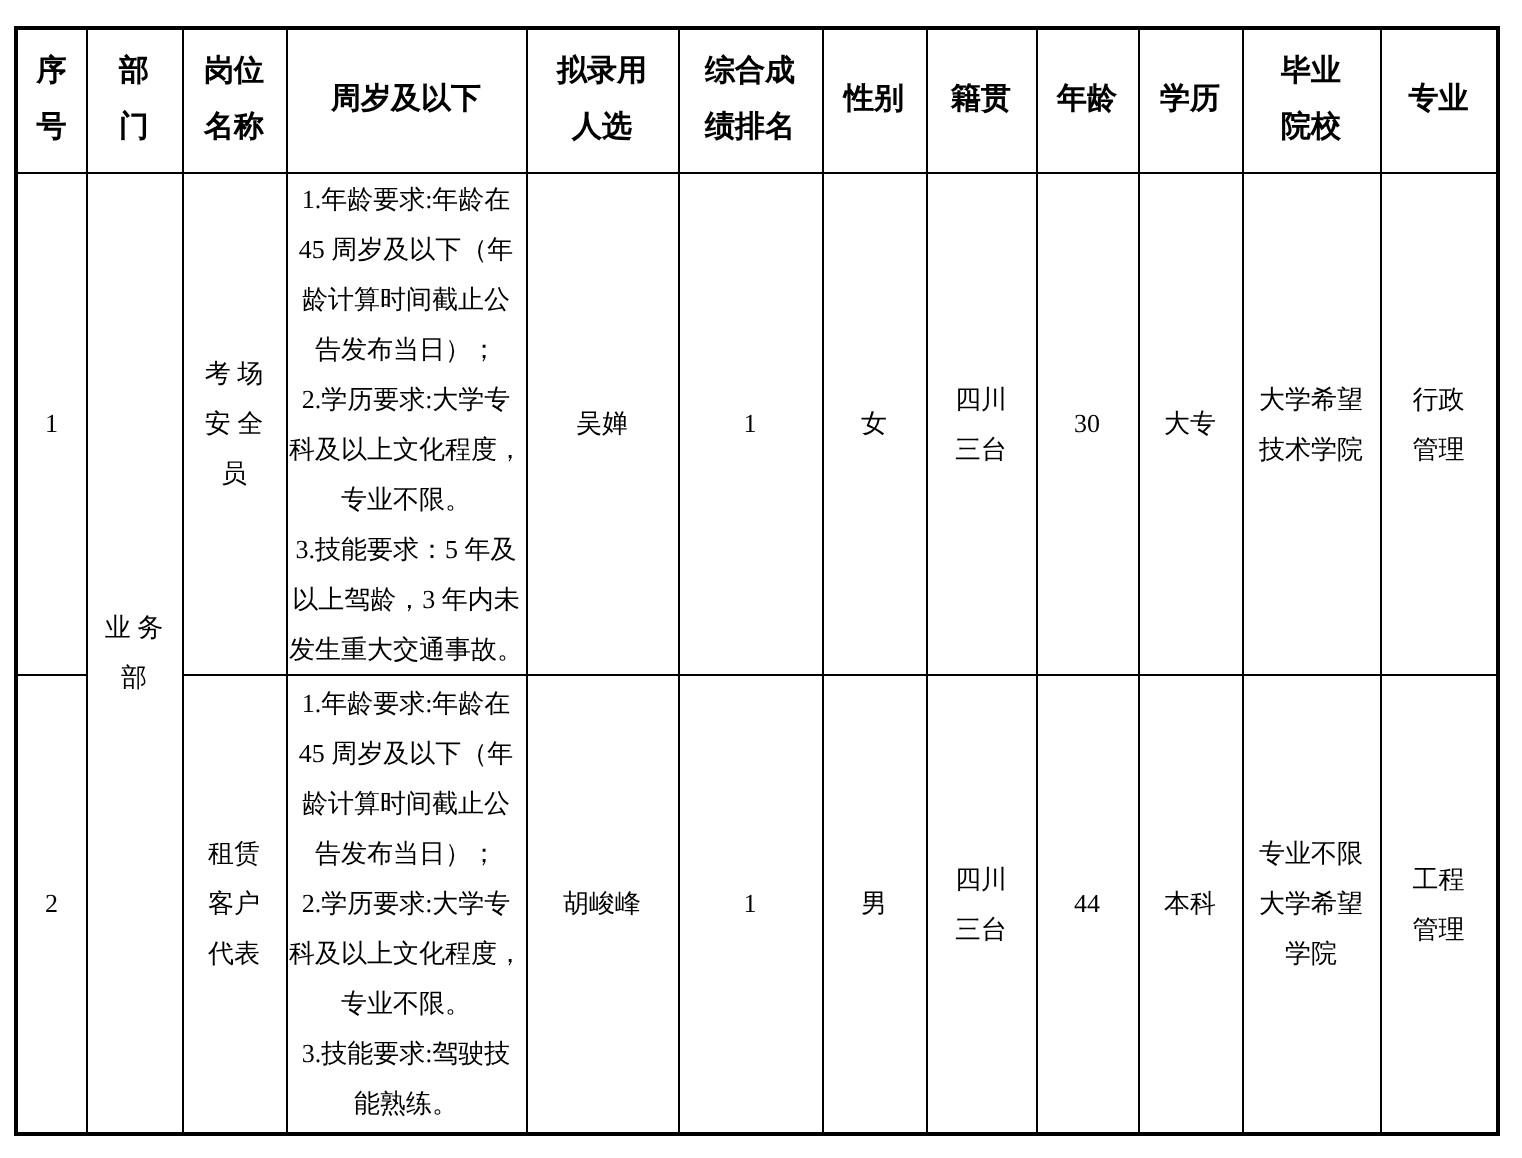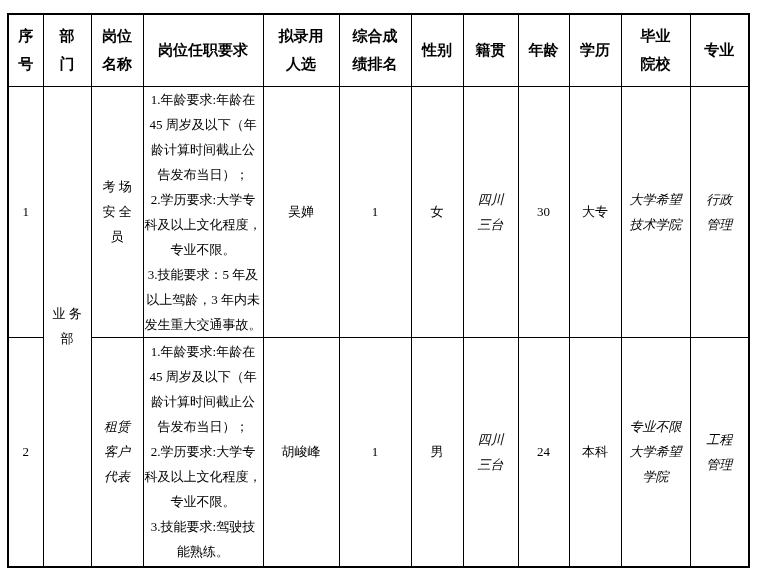--- a/index.html
+++ b/index.html
@@ -43,21 +43,21 @@
   }
   tr.header-row { height: 72px; }
   tr.row-1 { height: 248px; }
   tr.row-2 { height: 230px; }
   td.req-cell {
     text-align: left;
     padding: 0 2px 0 6px;
     line-height: 24.8px;
     margin-left: 48px;
   }
-  td.lh-wide { line-height: 46px; font-style: italic; }
+  td.lh-wide { line-height: 46px; }
 </style>
 </head>
 <body>
 
 <table class="roster">
   <colgroup>
     <col style="width:35px">
     <col style="width:48px">
     <col style="width:52px">
     <col style="width:120px">
@@ -72,21 +72,21 @@
   </colgroup>
 
   <tbody>
       <tr class="header-row">
     <th>序
 号</th>
     <th>部
 门</th>
     <th>岗位
 名称</th>
-    <th>岗位任职要求</th>
+    <th>周岁及以下</th>
     <th>拟录用
 人选</th>
     <th>综合成
 绩排名</th>
     <th>性别</th>
     <th>籍贯</th>
     <th>年龄</th>
     <th>学历</th>
     <th>毕业
 院校</th>
@@ -135,21 +135,21 @@
 2.学历要求:大学专
 科及以上文化程度，
 专业不限。
 3.技能要求:驾驶技
 能熟练。</td>
     <td>胡峻峰</td>
     <td>1</td>
     <td>男</td>
     <td class="lh-wide">四川
 三台</td>
-    <td>24</td>
+    <td>44</td>
     <td>本科</td>
     <td class="lh-wide">专业不限
 大学希望
 学院</td>
     <td class="lh-wide">工程
 管理</td>
   </tr>
 </tbody>
   </table>
 

